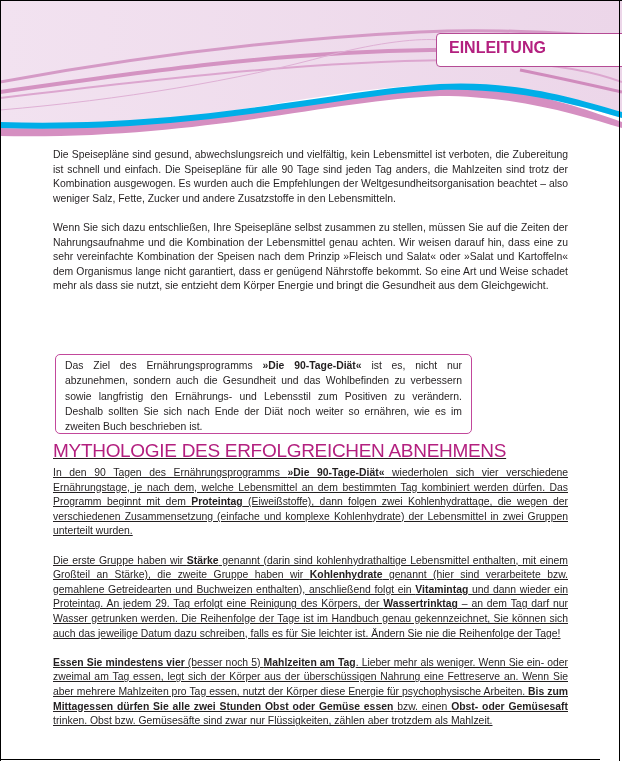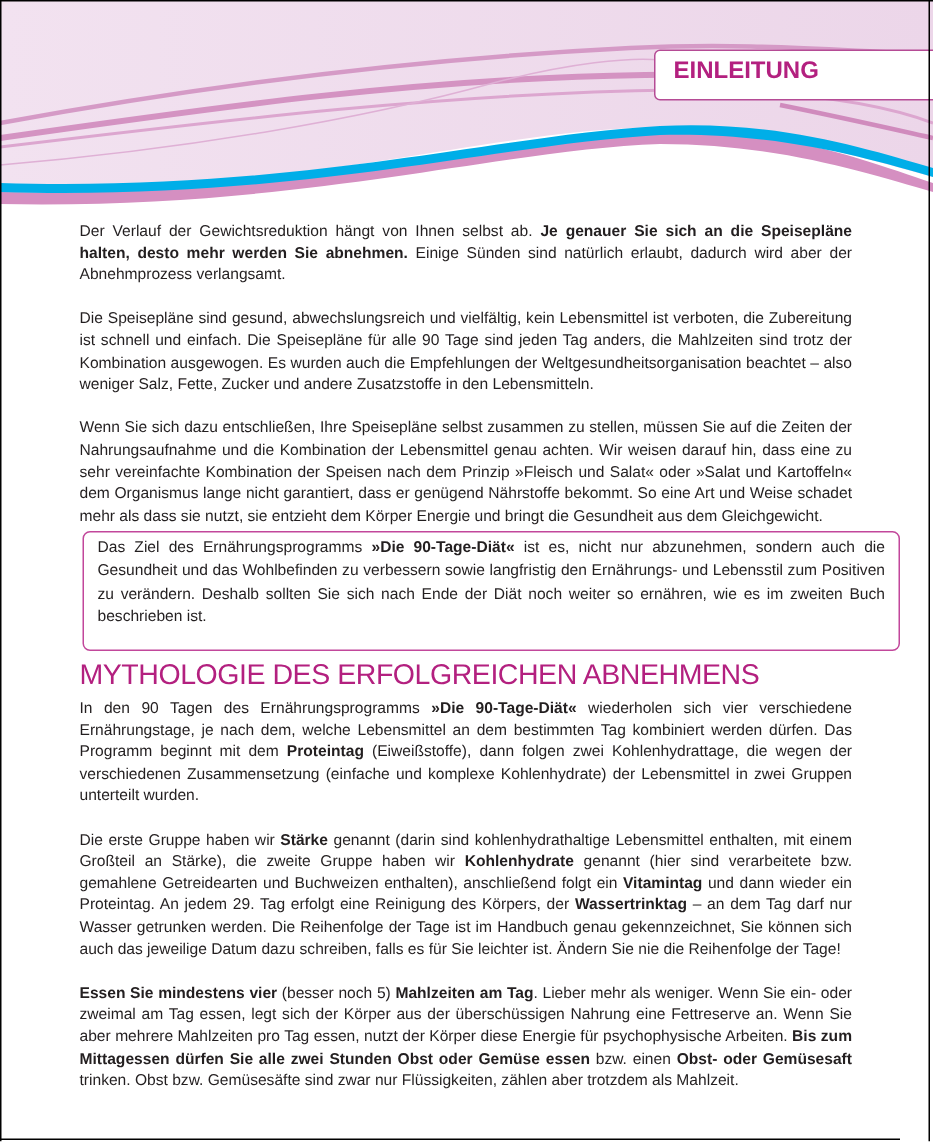--- a/index.html
+++ b/index.html
@@ -26,26 +26,26 @@
       position: absolute; left: 12px; top: 5px;
       font-size: 16px; font-weight: bold; color: #b3207f; letter-spacing: 0px;
     }
     .content { position: absolute; left: 53px; top: 148px; width: 515px; }
     p {
       margin: 0; font-size: 10.4px; line-height: 14.6px; text-align: justify;
       hyphens: manual;
     }
     p + p { margin-top: 14.6px; }
     .highlight-box {
-      position: absolute; left: 55px; top: 354px; width: 545px; height: 80px;
+      position: absolute; left: 55px; top: 354px; width: 417px; height: 80px;
       border: 1.5px solid #c2479b; border-radius: 5px; box-sizing: border-box;
       padding: 3px 9px 0 9px;
     }
     .highlight-box p { line-height: 15.3px; }
-    .section2 { position: absolute; left: 53px; top: 440px; width: 515px; }
+    .section2 { position: absolute; left: 53px; top: 440px; width: 515px; text-decoration: underline; }
     h2 {
       margin: 0 0 4px 0; font-size: 19px; font-weight: normal; color: #b3207f;
       letter-spacing: -0.3px; line-height: 22px;
     }
     b { font-weight: bold; }
   </style>
 </head>
 <body>
 
 <svg class="header-art" viewBox="0 0 622 140" preserveAspectRatio="none">
@@ -63,21 +63,20 @@
   <path d="M520,70 C560,78 595,86 622,92" stroke="#d08bbd" stroke-width="3" fill="none"></path>
   <path d="M0,128 C200,132 330,95 440,88 C520,84 580,108 622,122 V128 C580,116 520,96 440,96 C330,100 200,140 0,136 Z" fill="#d58fc1"></path>
   <path d="M0,122 C200,128 330,90 440,84 C520,80 580,100 622,112 V118 C580,106 520,88 440,90 C330,96 200,134 0,128 Z" fill="#00aee8"></path>
 </svg>
 
 <div class="section-tab">
   <span class="section-tab-label">EINLEITUNG</span>
 </div>
 
 <div class="content">
-  <p>Der Verlauf der Gewichtsreduktion hängt von Ihnen selbst ab. <b>Je genauer Sie sich an die Speisepläne halten, desto mehr werden Sie abnehmen.</b> Einige Sünden sind natürlich erlaubt, dadurch wird aber der Abnehmprozess verlangsamt.</p>
   <p>Die Speisepläne sind gesund, abwechslungsreich und vielfältig, kein Lebensmittel ist verboten, die Zubereitung ist schnell und einfach. Die Speisepläne für alle 90 Tage sind jeden Tag anders, die Mahlzeiten sind trotz der Kombination ausgewogen. Es wurden auch die Empfehlungen der Weltgesundheitsorganisation beachtet – also weniger Salz, Fette, Zucker und andere Zusatzstoffe in den Lebensmitteln.</p>
   <p>Wenn Sie sich dazu entschließen, Ihre Speisepläne selbst zusammen zu stellen, müssen Sie auf die Zeiten der Nahrungsaufnahme und die Kombination der Lebensmittel genau achten. Wir weisen darauf hin, dass eine zu sehr vereinfachte Kombination der Speisen nach dem Prinzip »Fleisch und Salat« oder »Salat und Kartoffeln« dem Organismus lange nicht garantiert, dass er genügend Nährstoffe bekommt. So eine Art und Weise schadet mehr als dass sie nutzt, sie entzieht dem Körper Energie und bringt die Gesundheit aus dem Gleichgewicht.</p>
 </div>
 
 <div class="highlight-box">
   <p>Das Ziel des Ernährungsprogramms <b>»Die 90-Tage-Diät«</b> ist es, nicht nur abzunehmen, sondern auch die Gesundheit und das Wohlbefinden zu verbessern sowie langfristig den Ernährungs- und Lebensstil zum Positiven zu verändern. Deshalb sollten Sie sich nach Ende der Diät noch weiter so ernähren, wie es im zweiten Buch beschrieben ist.</p>
 </div>
 
 <div class="section2">
   <h2>MYTHOLOGIE DES ERFOLGREICHEN ABNEHMENS</h2>

